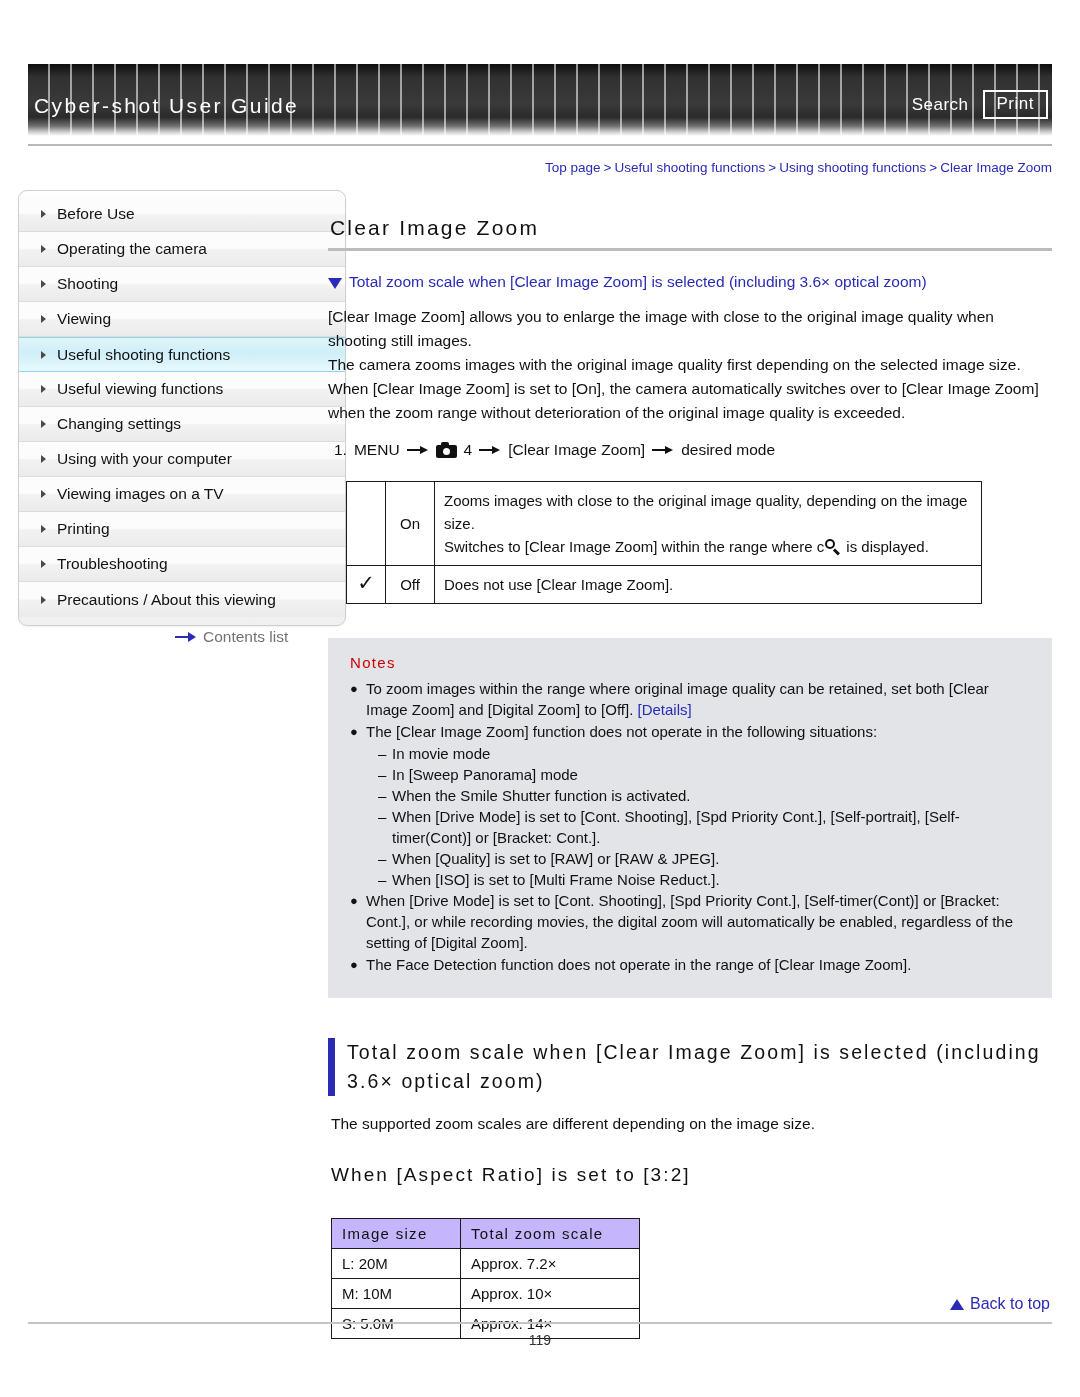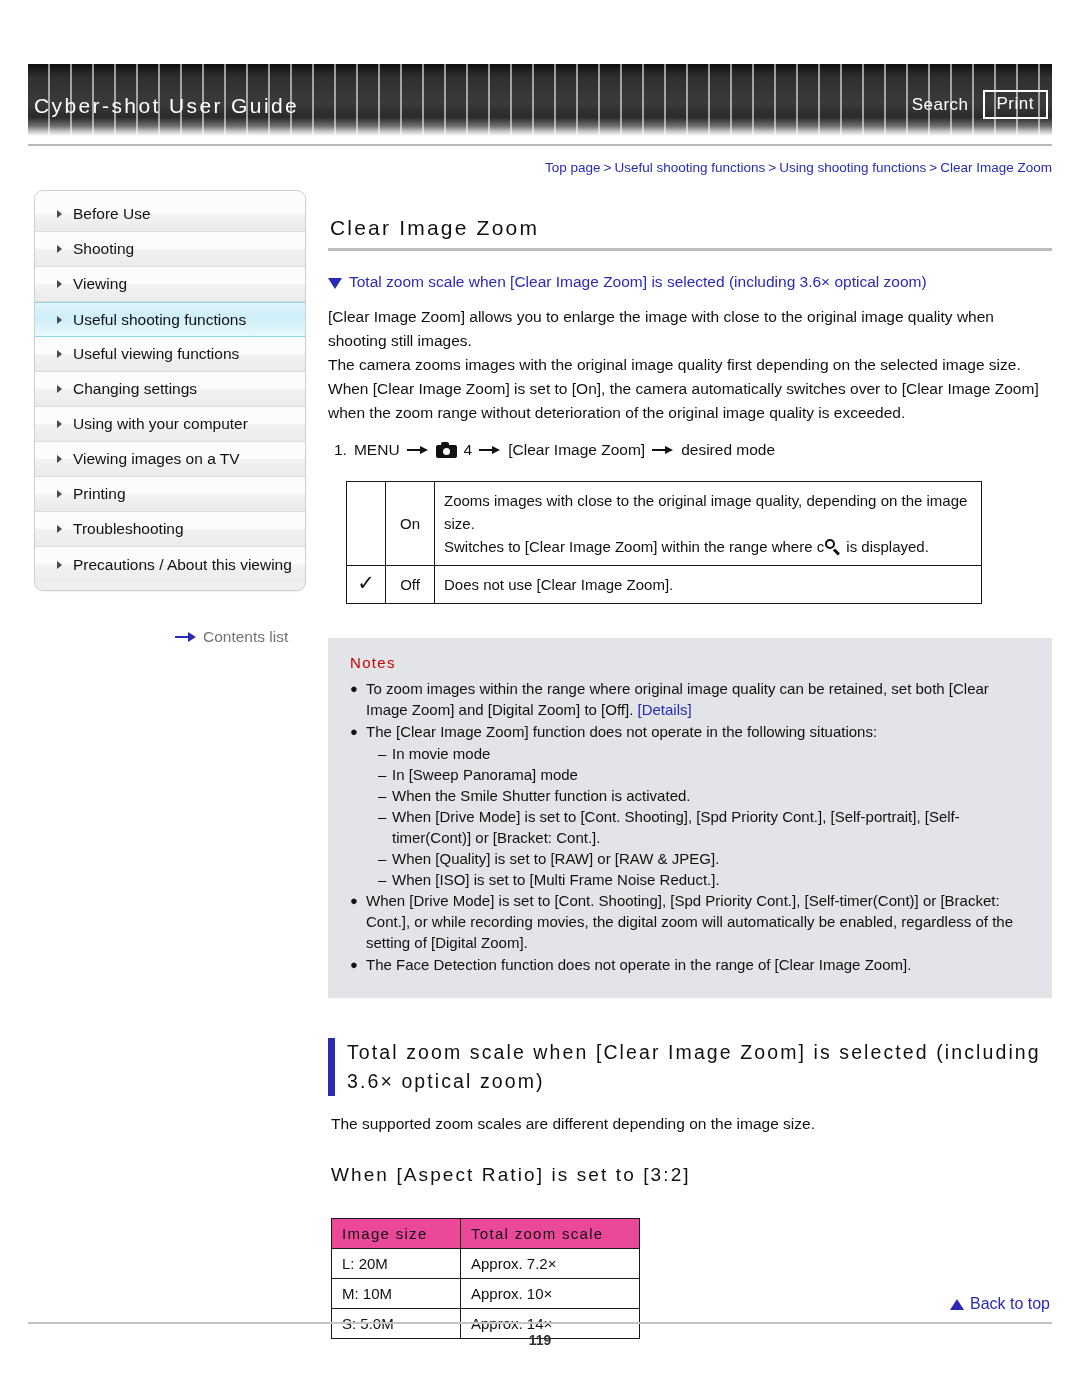--- a/index.html
+++ b/index.html
@@ -78,28 +78,27 @@
     width: 1024px;
     height: 2px;
     background: #b9b9b9;
   }
 
   
   #sidebar {
     position: absolute;
     left: 18px;
     top: 190px;
-    width: 272px;
+    width: 328px;
     border: 1px solid #cfcfcf;
     border-radius: 9px;
     background: linear-gradient(to bottom, #fdfdfd, #f0f0f0);
     box-sizing: border-box;
     padding: 6px 0 8px 0;
     box-shadow: 0 1px 2px rgba(0,0,0,0.06);
-    margin-left: 16px;
   }
   .nav-item {
     position: relative;
     height: 35px;
     display: flex;
     align-items: center;
     padding-left: 22px;
     border-bottom: 1px solid #dcdcdc;
     background: linear-gradient(to bottom, #fcfcfc 0%, #fcfcfc 48%, #f2f2f2 52%, #ebebeb 100%);
     cursor: pointer;
@@ -411,21 +410,21 @@
   }
   #zoom-table th, #zoom-table td {
     border: 1px solid #1a1a1a;
     font-size: 15px;
     padding: 6px 10px;
     color: #111111;
     text-align: left;
     font-weight: normal;
   }
   #zoom-table th {
-    background: #ec4899;
+    background: #c4b5fd;
     letter-spacing: 1.3px;
   }
   #zoom-table th.c0, #zoom-table td.c0 { width: 108px; }
   #zoom-table th.c1, #zoom-table td.c1 { width: 158px; }
 
   
   #back-to-top {
     position: absolute;
     right: 30px;
     top: 1295px;
@@ -453,38 +452,41 @@
     background: #c4c4c4;
   }
   #page-number {
     position: absolute;
     left: 0;
     top: 1332px;
     width: 1080px;
     text-align: center;
     font-size: 14px;
     color: #333;
-    font-weight: bold;
   }
 </style>
 </head>
 <body>
 
 <div id="header-bar"></div>
 <div id="header-title">Cyber-shot User Guide</div>
 <div id="header-actions">
   <span id="search-link">Search</span>
   <span id="print-button">Print</span>
 </div>
 <div id="header-rule"></div>
 
 <nav id="sidebar">
     <div class="nav-item">
       <span class="nav-arrow"></span>
       <span class="nav-label">Before Use</span>
+    </div>
+    <div class="nav-item">
+      <span class="nav-arrow"></span>
+      <span class="nav-label">Operating the camera</span>
     </div>
     <div class="nav-item">
       <span class="nav-arrow"></span>
       <span class="nav-label">Shooting</span>
     </div>
     <div class="nav-item">
       <span class="nav-arrow"></span>
       <span class="nav-label">Viewing</span>
     </div>
     <div class="nav-item active">

